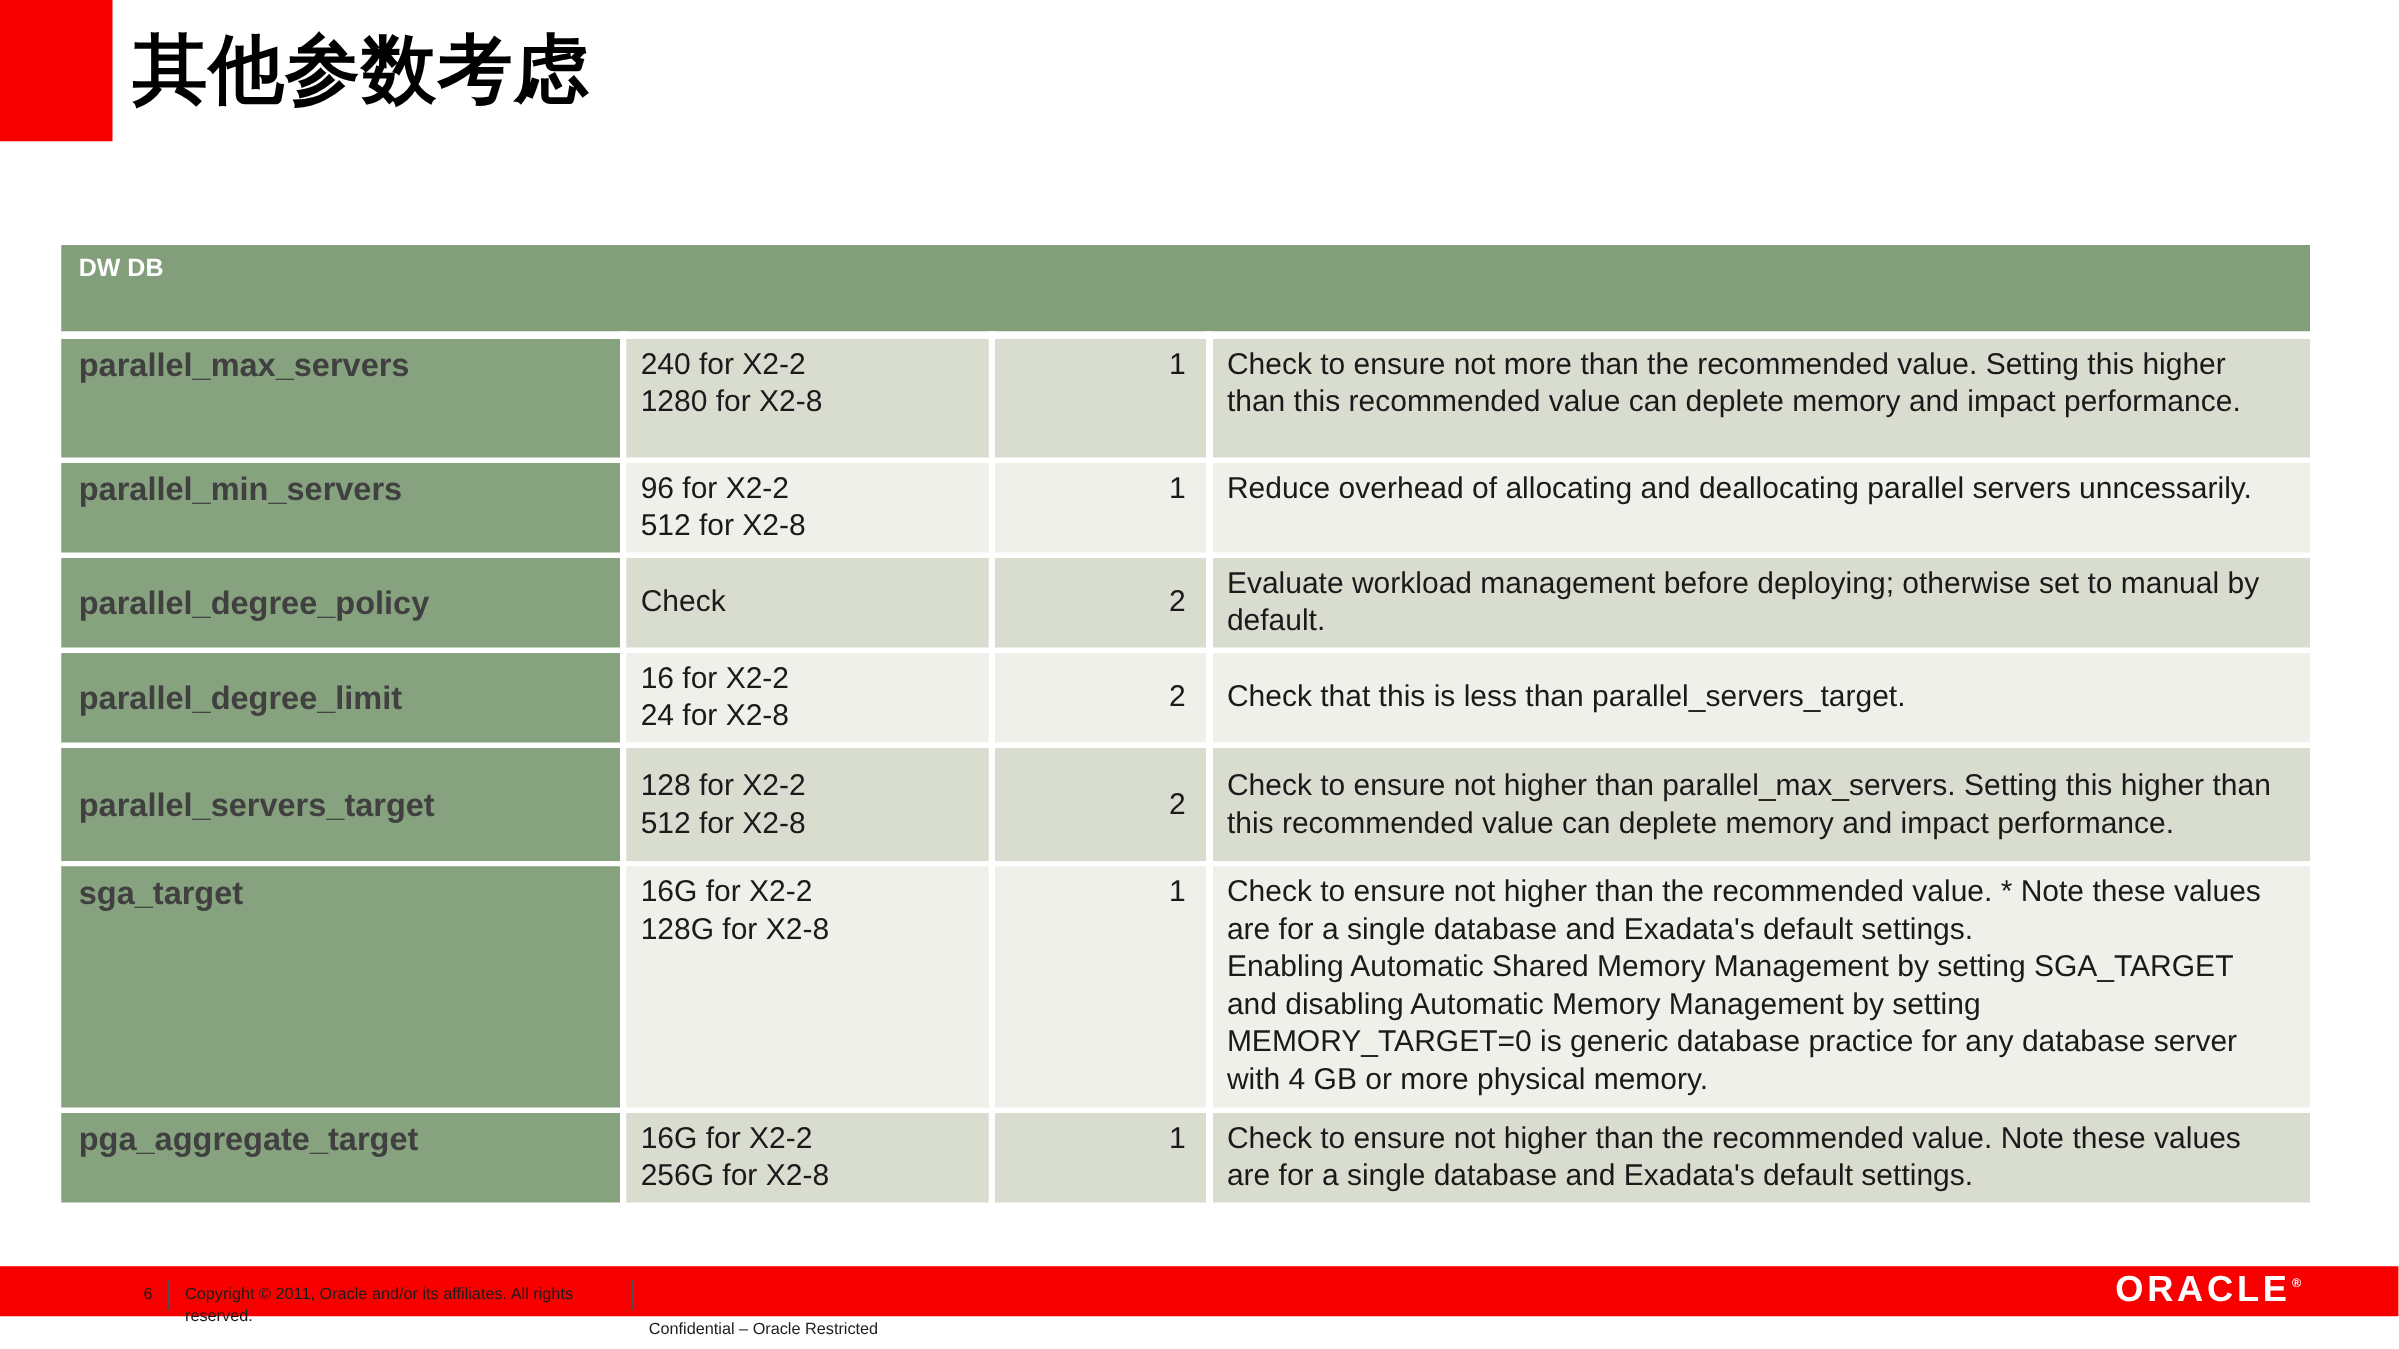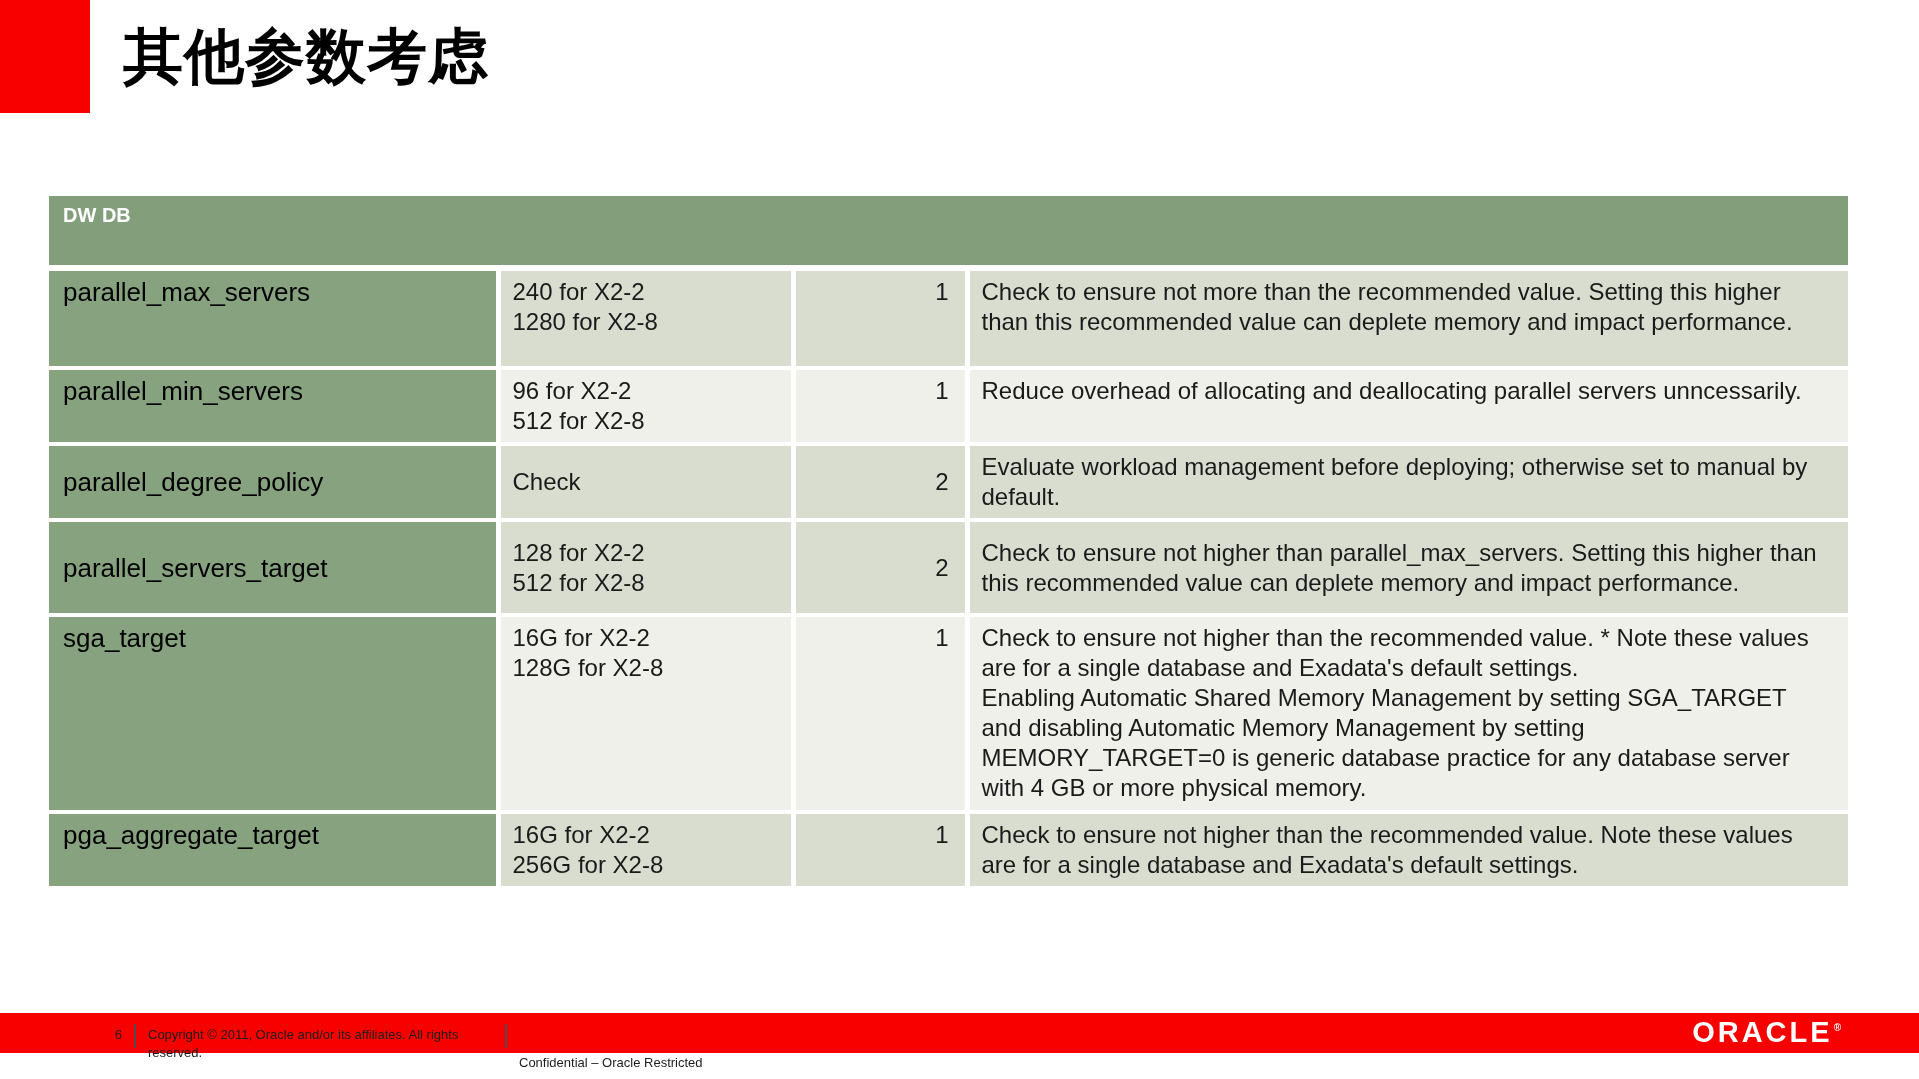--- a/index.html
+++ b/index.html
@@ -17,21 +17,21 @@
     width:1919px;height:1079px;
     background:#fff;overflow:hidden;
     font-family:"Liberation Sans",sans-serif;
   }
   .red-square{
     position:absolute;left:0;top:0;
     width:90px;height:113px;
     background:var(--accent-red);
   }
   .slide-title{
-    position:absolute;left:123px;top:22px;margin:0;
+    position:absolute;left:106px;top:22px;margin:0;
     font-family:"DejaVu Serif",serif;
     font-weight:700;font-size:60px;line-height:1.15;
     letter-spacing:1px;color:#000;white-space:nowrap;
   }
   .table-area{position:absolute;left:49px;top:196px;width:1799px;}
   table.params{
     border-collapse:collapse;table-layout:fixed;
     width:1799px;
   }
   col.c1{width:449px;} col.c2{width:295px;} col.c3{width:174px;} col.c4{width:881px;}
@@ -44,21 +44,21 @@
   }
   td{
     border-bottom:4px solid #fff;
     color:var(--text-dark);
     font-size:24px;line-height:30px;
     padding:6px 12px;vertical-align:top;
     overflow:hidden;
   }
   td.param{
     background:var(--label-green);
-    color:#000000;font-weight:400;font-size:26px;
+    color:#404040;font-weight:700;font-size:26px;
     border-right:5px solid #fff;padding-left:14px;
   }
   td.value{border-right:5px solid #fff;white-space:pre-line;}
   td.num{border-right:5px solid #fff;text-align:right;padding-right:16px;}
   td.desc{white-space:pre-line;padding-right:26px;}
   tr.band-dark td.value, tr.band-dark td.num, tr.band-dark td.desc{background:var(--band-dark);}
   tr.band-light td.value, tr.band-light td.num, tr.band-light td.desc{background:var(--band-light);}
   tr.valign-middle td{vertical-align:middle;}
   .red-bar{
     position:absolute;left:0;top:1013px;
@@ -118,20 +118,27 @@
 512 for X2-8</td>
             <td class="num">1</td>
             <td class="desc">Reduce overhead of allocating and deallocating parallel servers unncessarily.</td>
           </tr>
           <tr class="band-dark valign-middle" style="height: 62px;">
             <td class="param">parallel_degree_policy</td>
             <td class="value">Check</td>
             <td class="num">2</td>
             <td class="desc">Evaluate workload management before deploying; otherwise set to manual by default.</td>
           </tr>
+          <tr class="band-light valign-middle" style="height: 61px;">
+            <td class="param">parallel_degree_limit</td>
+            <td class="value">16 for X2-2
+24 for X2-8</td>
+            <td class="num">2</td>
+            <td class="desc">Check that this is less than parallel_servers_target.</td>
+          </tr>
           <tr class="band-dark valign-middle" style="height: 95px;">
             <td class="param">parallel_servers_target</td>
             <td class="value">128 for X2-2
 512 for X2-8</td>
             <td class="num">2</td>
             <td class="desc">Check to ensure not higher than parallel_max_servers. Setting this higher than this recommended value can deplete memory and impact performance.</td>
           </tr>
           <tr class="band-light valign-top" style="height: 197px;">
             <td class="param">sga_target</td>
             <td class="value">16G for X2-2

